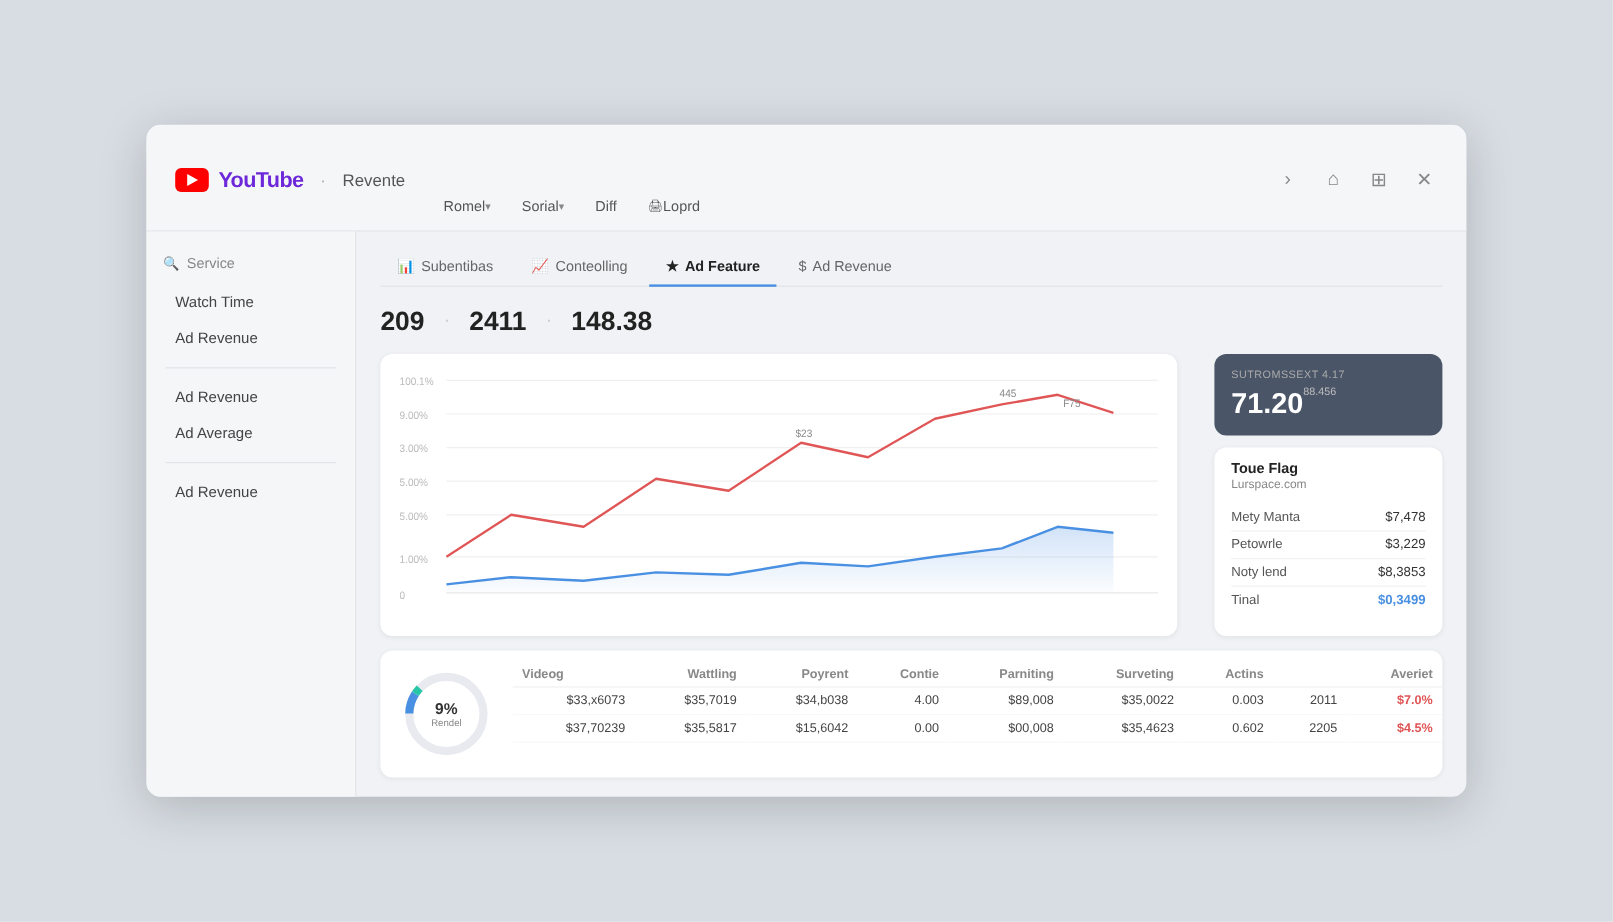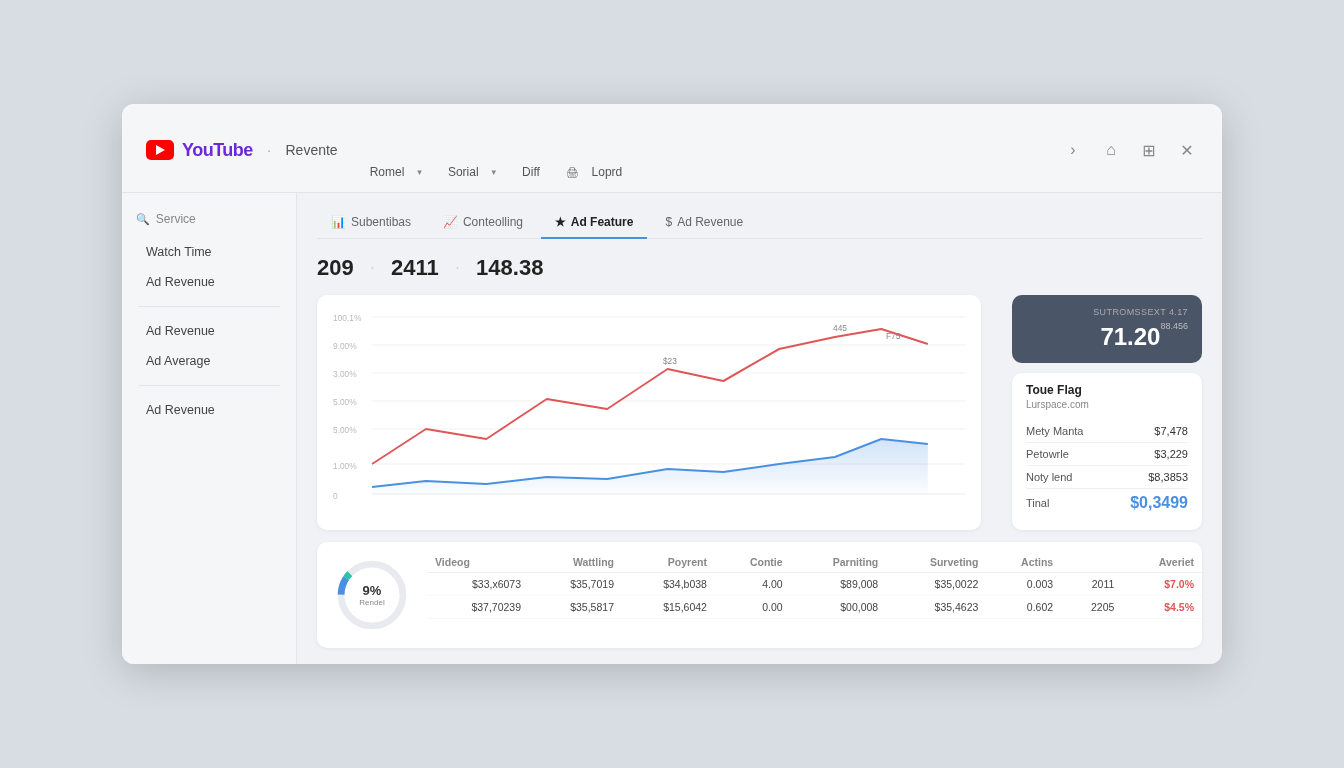--- a/index.html
+++ b/index.html
@@ -73,21 +73,21 @@
       margin-left: 12px;
     }
     .nav-pill {
       font-size: 12px;
       color: #555;
       padding: 3px 10px;
       border-radius: 12px;
       cursor: pointer;
       display: flex;
       align-items: center;
-      gap: 13px;
+      gap: 0;
       margin-top: 44px;
     }
     .nav-pill .arrow { font-size: 9px; color: #888; }
     .titlebar-actions {
       margin-left: auto;
       display: flex;
       gap: 16px;
       align-items: center;
     }
     .titlebar-action-btn {
@@ -227,21 +227,21 @@
       background: #4a5568;
       border-radius: 10px;
       padding: 12px 14px;
       color: white;
       display: flex;
       flex-direction: column;
       gap: 4px;
     }
     .stats-card-row {
       display: flex;
-      justify-content: flex-end;
+      justify-content: flex-start;
       align-items: flex-start;
     }
     .stats-card-label {
       font-size: 9px;
       color: #aaa;
       text-transform: uppercase;
       letter-spacing: 0.4px;
     }
     .stats-card-value {
       font-size: 24px;
@@ -282,21 +282,21 @@
     .revenue-label {
       font-size: 11px;
       color: #555;
     }
     .revenue-value {
       font-size: 11px;
       color: #333;
       font-weight: 500;
     }
     .revenue-total {
-      font-size: 16px;
+      font-size: 11px;
       font-weight: 700;
       color: #4a90e2;
     }
 
     
     .table-area {
       background: white;
       border-radius: 10px;
       padding: 10px 0;
       box-shadow: 0 1px 4px rgba(0,0,0,0.06);

